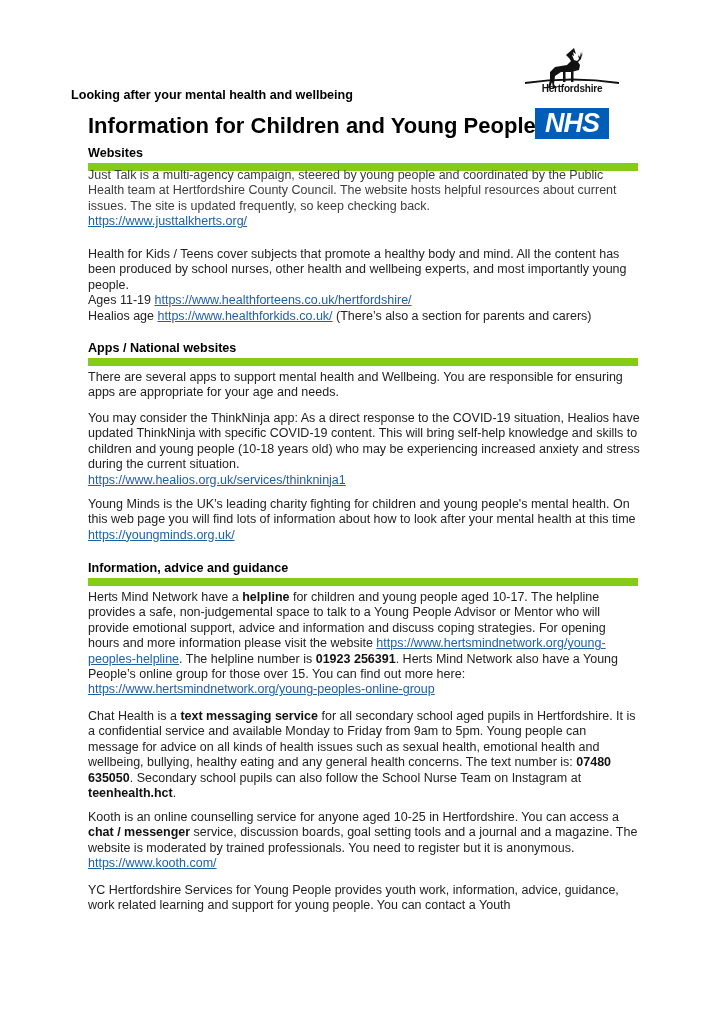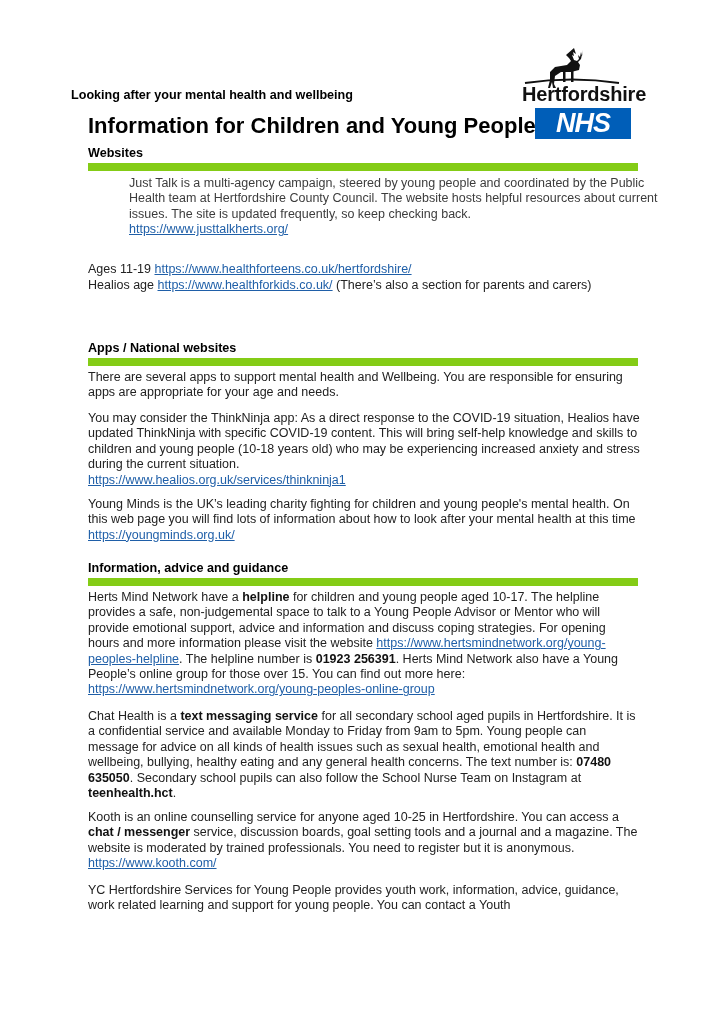--- a/index.html
+++ b/index.html
@@ -22,38 +22,38 @@
 <div class="logo">
   <svg width="100" height="100" viewBox="0 0 100 100">
 
     <g fill="#111">
       <path d="M52 8 l2 6 l-3 -2 l1 4 l-2 -1 l2 5 l3 1 l2 -2 l-1 -4 l2 2 l1 -5 l1 4 l1 -6 l-2 9 l-3 3 l2 3 l-1 5 l-8 2 l-10 0 l-6 4 l-1 8 l2 4 l-3 0 l-1 -6 l-2 6 l-2 0 l2 -8 l0 -8 l5 -5 l12 -2 l4 -4 l-2 -3 l-3 -3 z"></path>
       <rect x="41" y="30" width="2.5" height="12"></rect>
       <rect x="49" y="30" width="2.5" height="12"></rect>
     </g>
     <path d="M3 43 Q50 36 97 43" stroke="#111" stroke-width="2" fill="none"></path>
   </svg>
-  <div style="position:absolute;left:0;top:43px;width:100px;text-align:center;font-size:20px;font-weight:bold;color:#111;letter-spacing:-0.2px;">Hertfordshire</div>
-  <div style="position:absolute;left:13px;top:68px;width:96px;height:31px;background:#005eb8;display:flex;align-items:center;justify-content:center;">
+  <div style="position:absolute;left:0;top:43px;width:100px;text-align:center;font-size:10px;font-weight:bold;color:#111;letter-spacing:-0.2px;">Hertfordshire</div>
+  <div style="position:absolute;left:13px;top:68px;width:74px;height:31px;background:#005eb8;display:flex;align-items:center;justify-content:center;">
     <span style="color:#fff;font-weight:bold;font-style:italic;font-size:27px;letter-spacing:-1px;">NHS</span>
   </div>
 </div>
 
 <div class="kicker">Looking after your mental health and wellbeing</div>
 <div class="title">Information for Children and Young People</div>
 
 <div class="section-head" style="top:145px;">Websites</div>
 
-<p class="para grey" style="top:176px;margin-left:41px;">
+<p class="para grey" style="top:168px;">
   <span>Just Talk is a multi-agency campaign, steered by young people and coordinated by the Public Health team at Hertfordshire County Council. The website hosts helpful resources about current issues.  The site is updated frequently, so keep checking back.</span><br>
   <a class="lnk" href="#">https://www.justtalkherts.org/</a>
 </p>
 
 <p class="para" style="top:247px;">
-  <br>
+  <span>Health for Kids / Teens cover subjects that promote a healthy body and mind. All the content has been produced by school nurses, other health and wellbeing experts, and most importantly young people.</span><br>
   <span>Ages 11-19 </span><a class="lnk" href="#">https://www.healthforteens.co.uk/hertfordshire/</a><br>
   <span>Healios age </span><a class="lnk" href="#">https://www.healthforkids.co.uk/</a><span> (There’s also a section for parents and carers)</span>
 </p>
 
 <div class="section-head" style="top:340px;">Apps / National websites</div>
 
 <p class="para" style="top:370px;">There are several apps to support mental health and Wellbeing.  You are responsible for ensuring apps are appropriate for your age and needs.</p>
 
 <p class="para" style="top:411px;">
   <span>You may consider the ThinkNinja app: As a direct response to the COVID-19 situation, Healios have updated ThinkNinja with specific COVID-19 content.  This will bring self-help knowledge and skills to children and young people (10-18 years old) who may be experiencing increased anxiety and stress during the current situation.</span><br>

